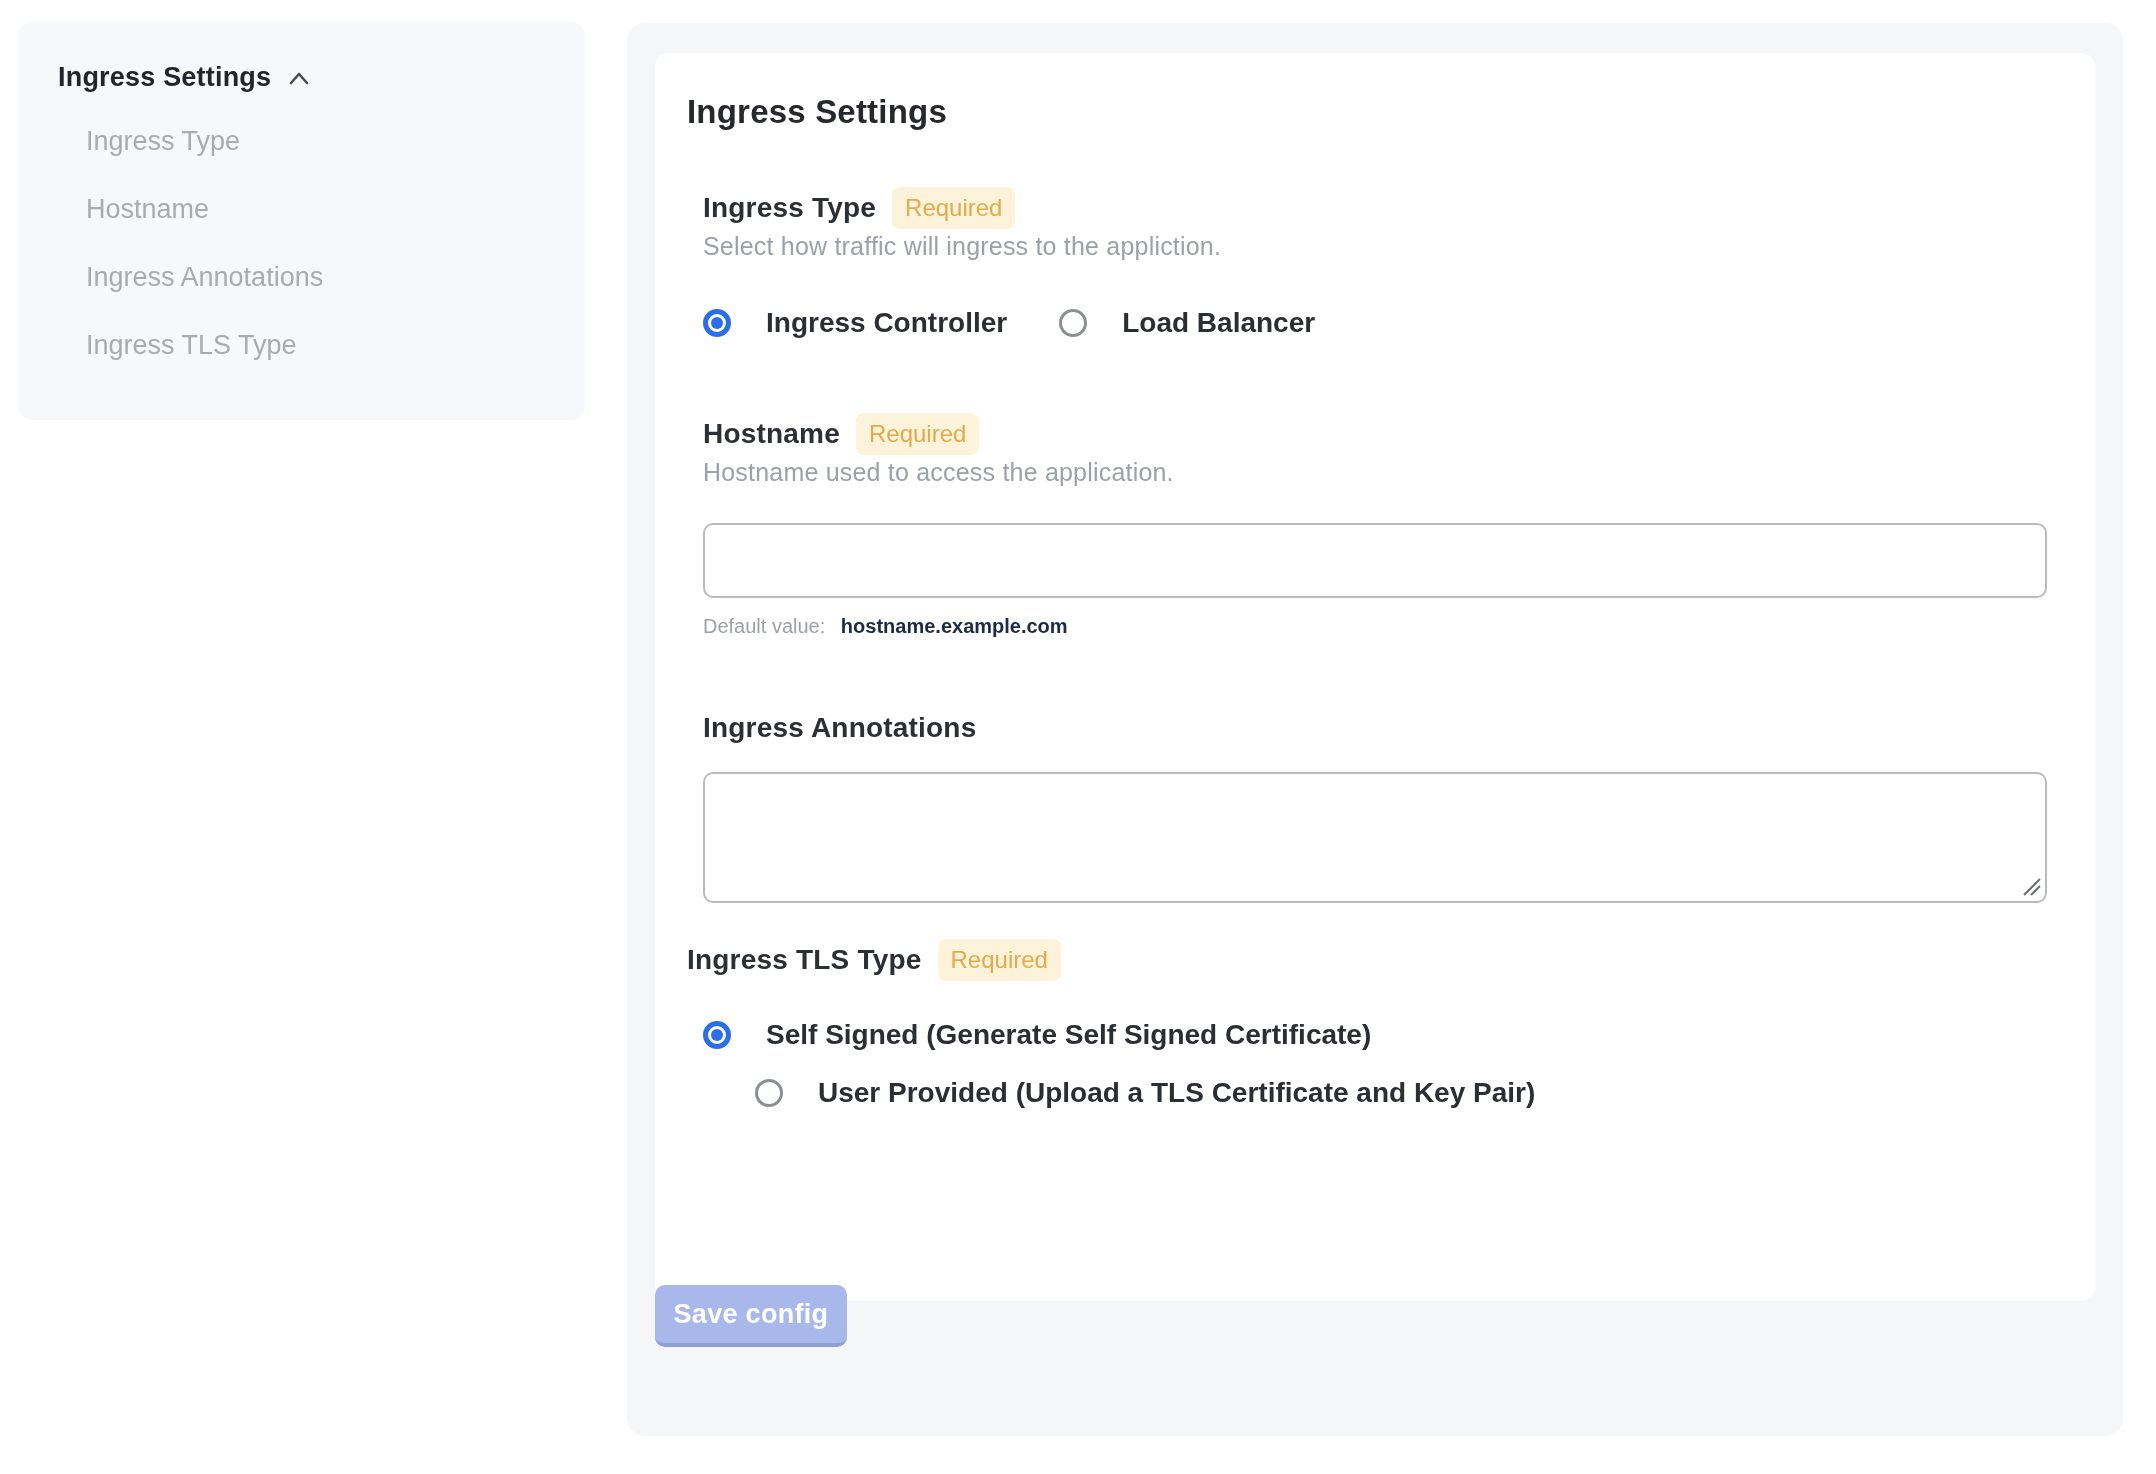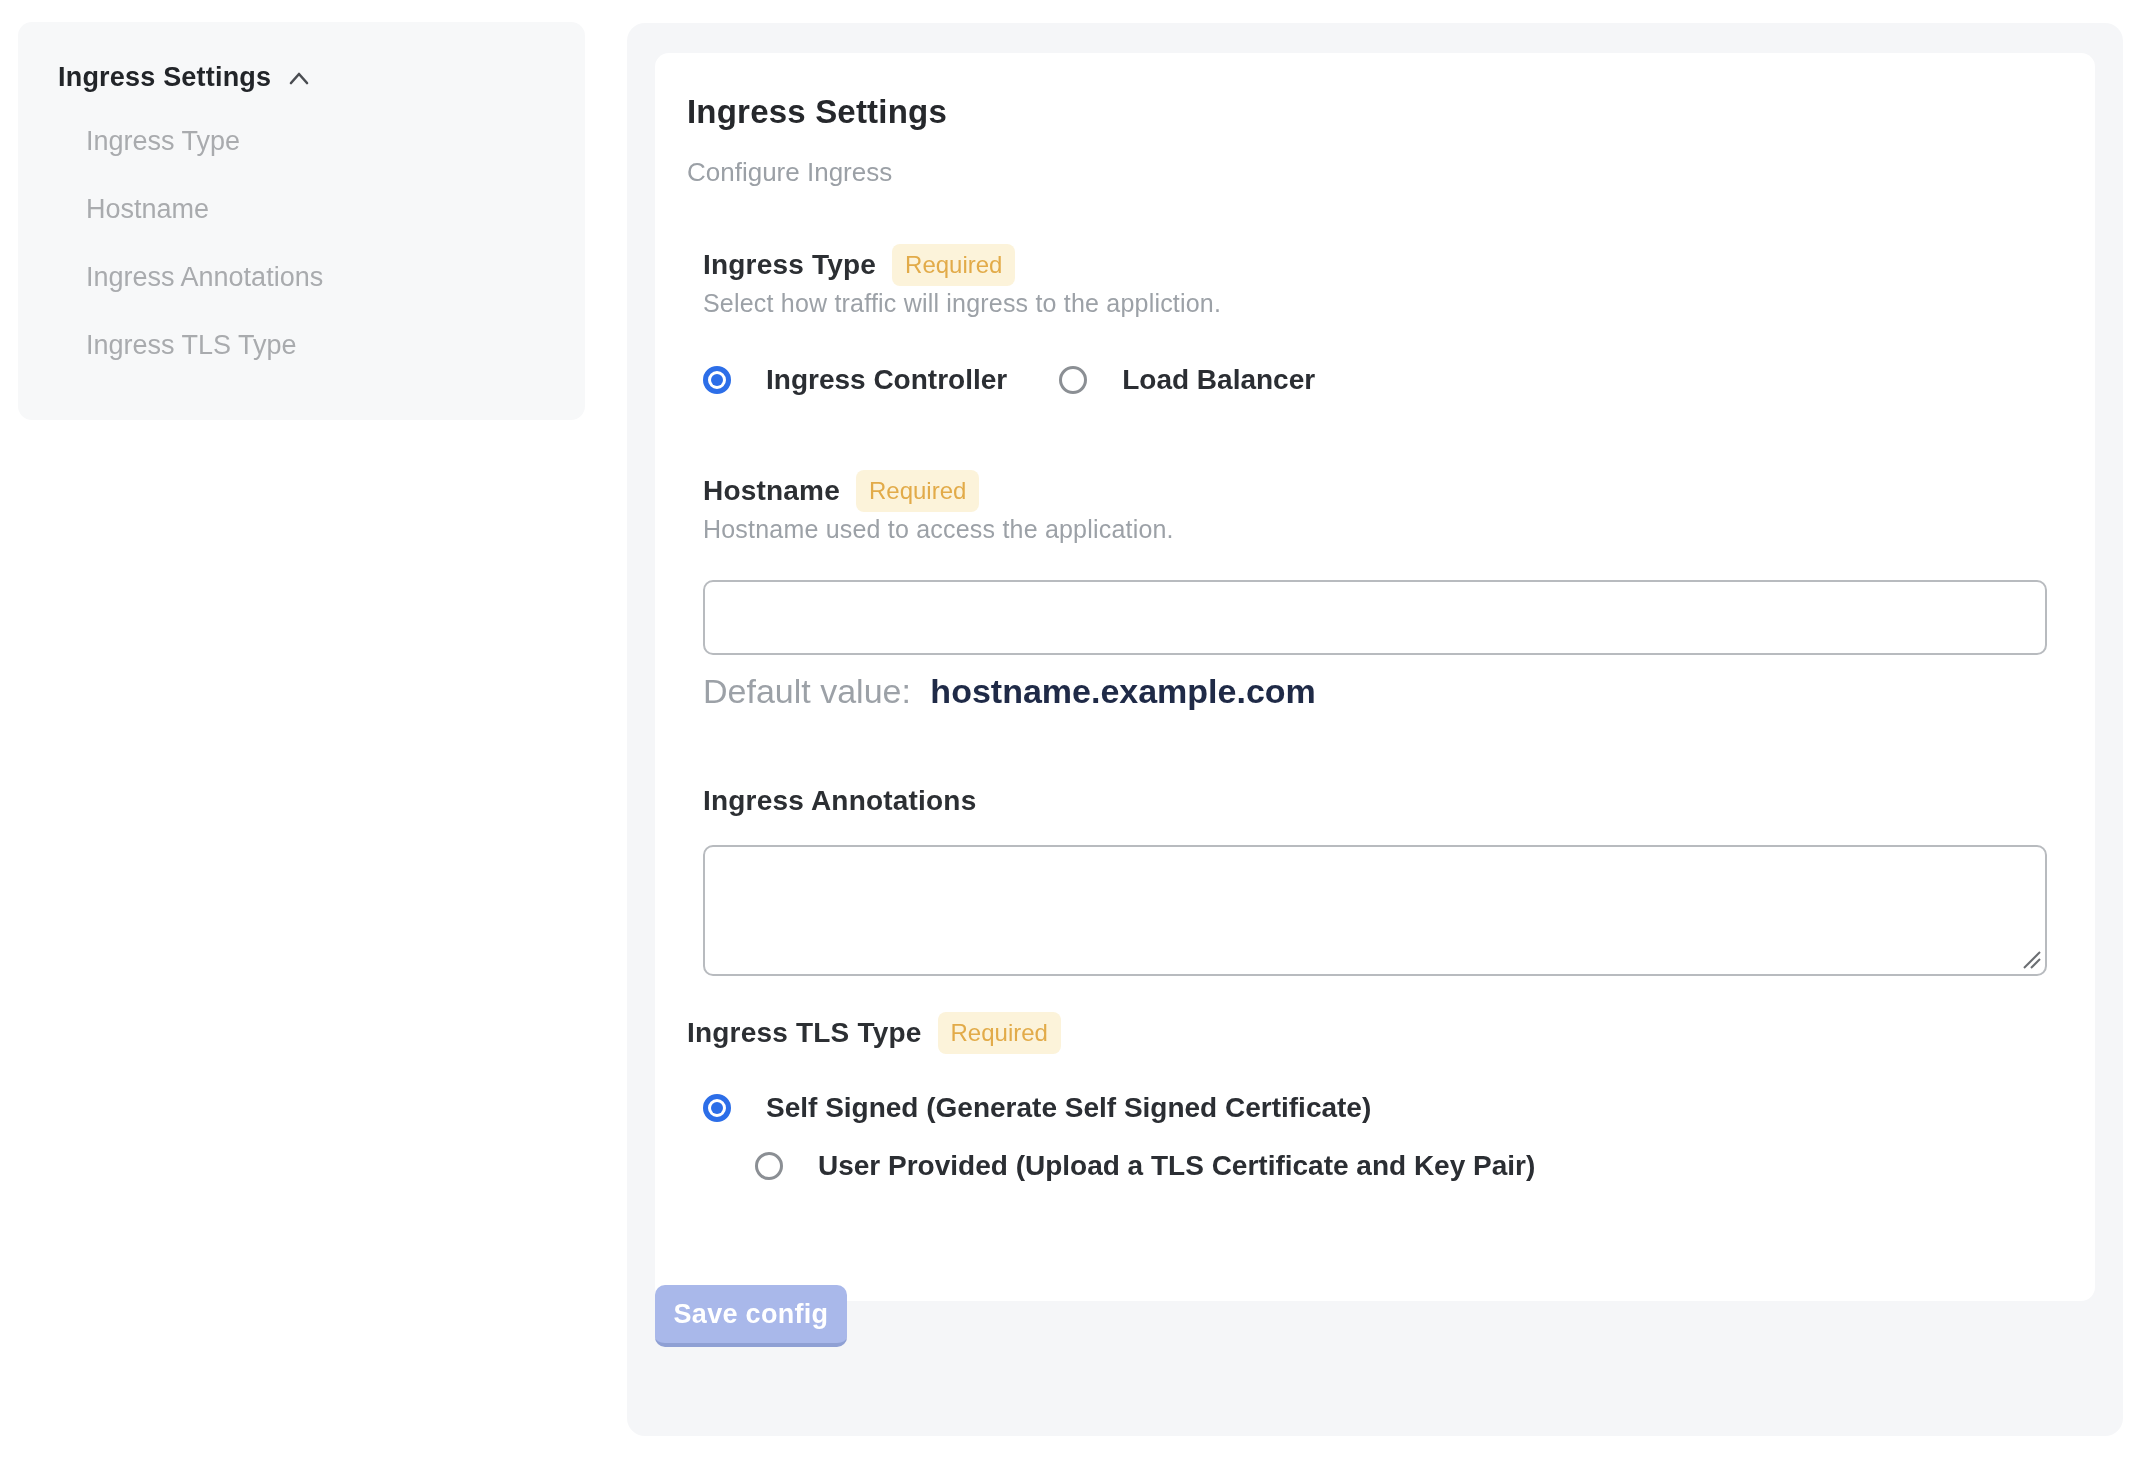--- a/index.html
+++ b/index.html
@@ -179,21 +179,21 @@
     border: 2px solid #b8bbbf;
     border-radius: 10px;
     background: #ffffff;
     font-size: 27px;
     padding: 0 20px;
     font-family: "Liberation Sans", "DejaVu Sans", sans-serif;
     outline: none;
   }
   .default-row {
     margin-top: 17px;
-    font-size: 34px;
+    font-size: 20px;
   }
   .default-prefix { color: #9ca1a7; }
   .default-value {
     color: #1f2a47;
     font-weight: 600;
     margin-left: 10px;
   }
 
   
   .sec-ann { margin-top: 74px; }
@@ -266,21 +266,20 @@
       <div class="side-item">Hostname</div>
       <div class="side-item">Ingress Annotations</div>
       <div class="side-item">Ingress TLS Type</div>
     </nav>
   </aside>
 
   <section class="panel">
 
     <div class="card">
       <h1 class="card-title">Ingress Settings</h1>
-      <div class="card-subtitle">Configure Ingress</div>
 
       <div class="section sec-first">
         <div class="label-row">
           <span class="sec-label">Ingress Type</span>
           <span class="badge">Required</span>
         </div>
         <div class="desc">Select how traffic will ingress to the appliction.</div>
         <div class="radio-row">
           <label class="radio-opt">
             <span class="radio on"></span>

